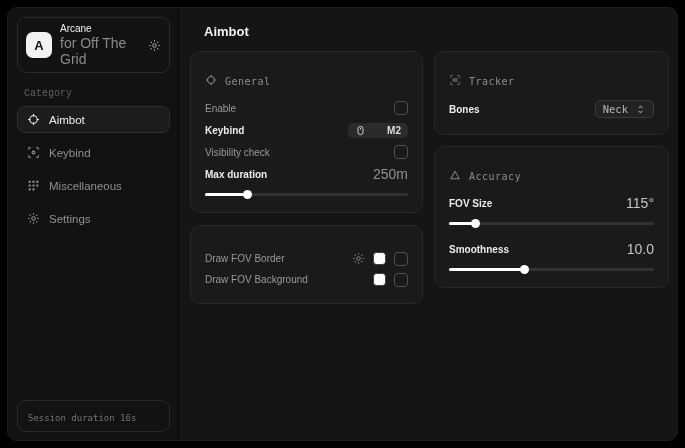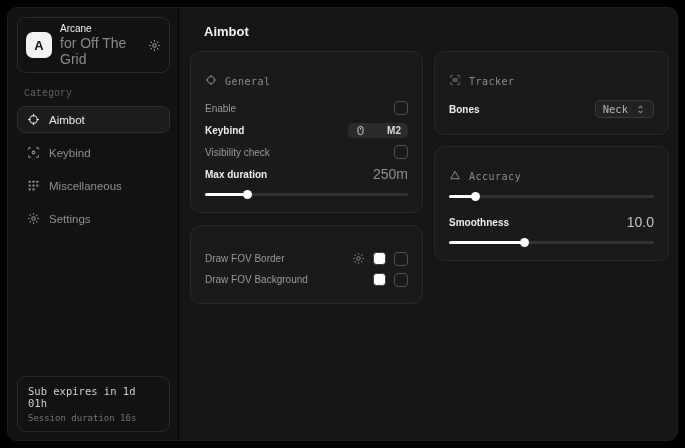--- a/index.html
+++ b/index.html
@@ -138,21 +138,20 @@
           <svg width="13" height="13" viewBox="0 0 24 24" fill="none" stroke="currentColor" stroke-width="2">
               <circle cx="12" cy="12" r="3.2"></circle>
               <path d="M12 2v3M12 19v3M2 12h3M19 12h3M4.9 4.9l2.1 2.1M17 17l2.1 2.1M19.1 4.9L17 7M7 17l-2.1 2.1"></path>
             </svg>
         </span>
         <span>Settings</span>
       </div>
     </div>
 
     <div class="sb-footer">
-      <div class="l1">Sub expires in 1d 01h</div>
       <div class="l2">Session duration 16s</div>
     </div>
   </div>
 
   <div class="main">
     <div class="page-title">Aimbot</div>
 
     <div class="cols">
 
       <div class="col-left">
@@ -249,20 +248,24 @@
 
         <div class="card">
           <div class="card-head">
             <span>
               <svg width="12" height="12" viewBox="0 0 24 24" fill="none" stroke="currentColor" stroke-width="2">
                   <path d="M12 4.5L20.5 19.5H3.5Z"></path>
                 </svg>
             </span>
             <span>Accuracy</span>
           </div>
+          <div class="row">
+            <span class="lbl strong">FOV Size</span>
+            <span class="val light">115°</span>
+          </div>
           <div class="slider">
             <span class="track"></span>
               <span class="fill" style="width: 13%;"></span>
             <span class="thumb" style="left: calc(13% - 4.5px);"></span>
           </div>
           <div class="gap10"></div>
           <div class="row">
             <span class="lbl strong">Smoothness</span>
             <span class="val light">10.0</span>
           </div>

